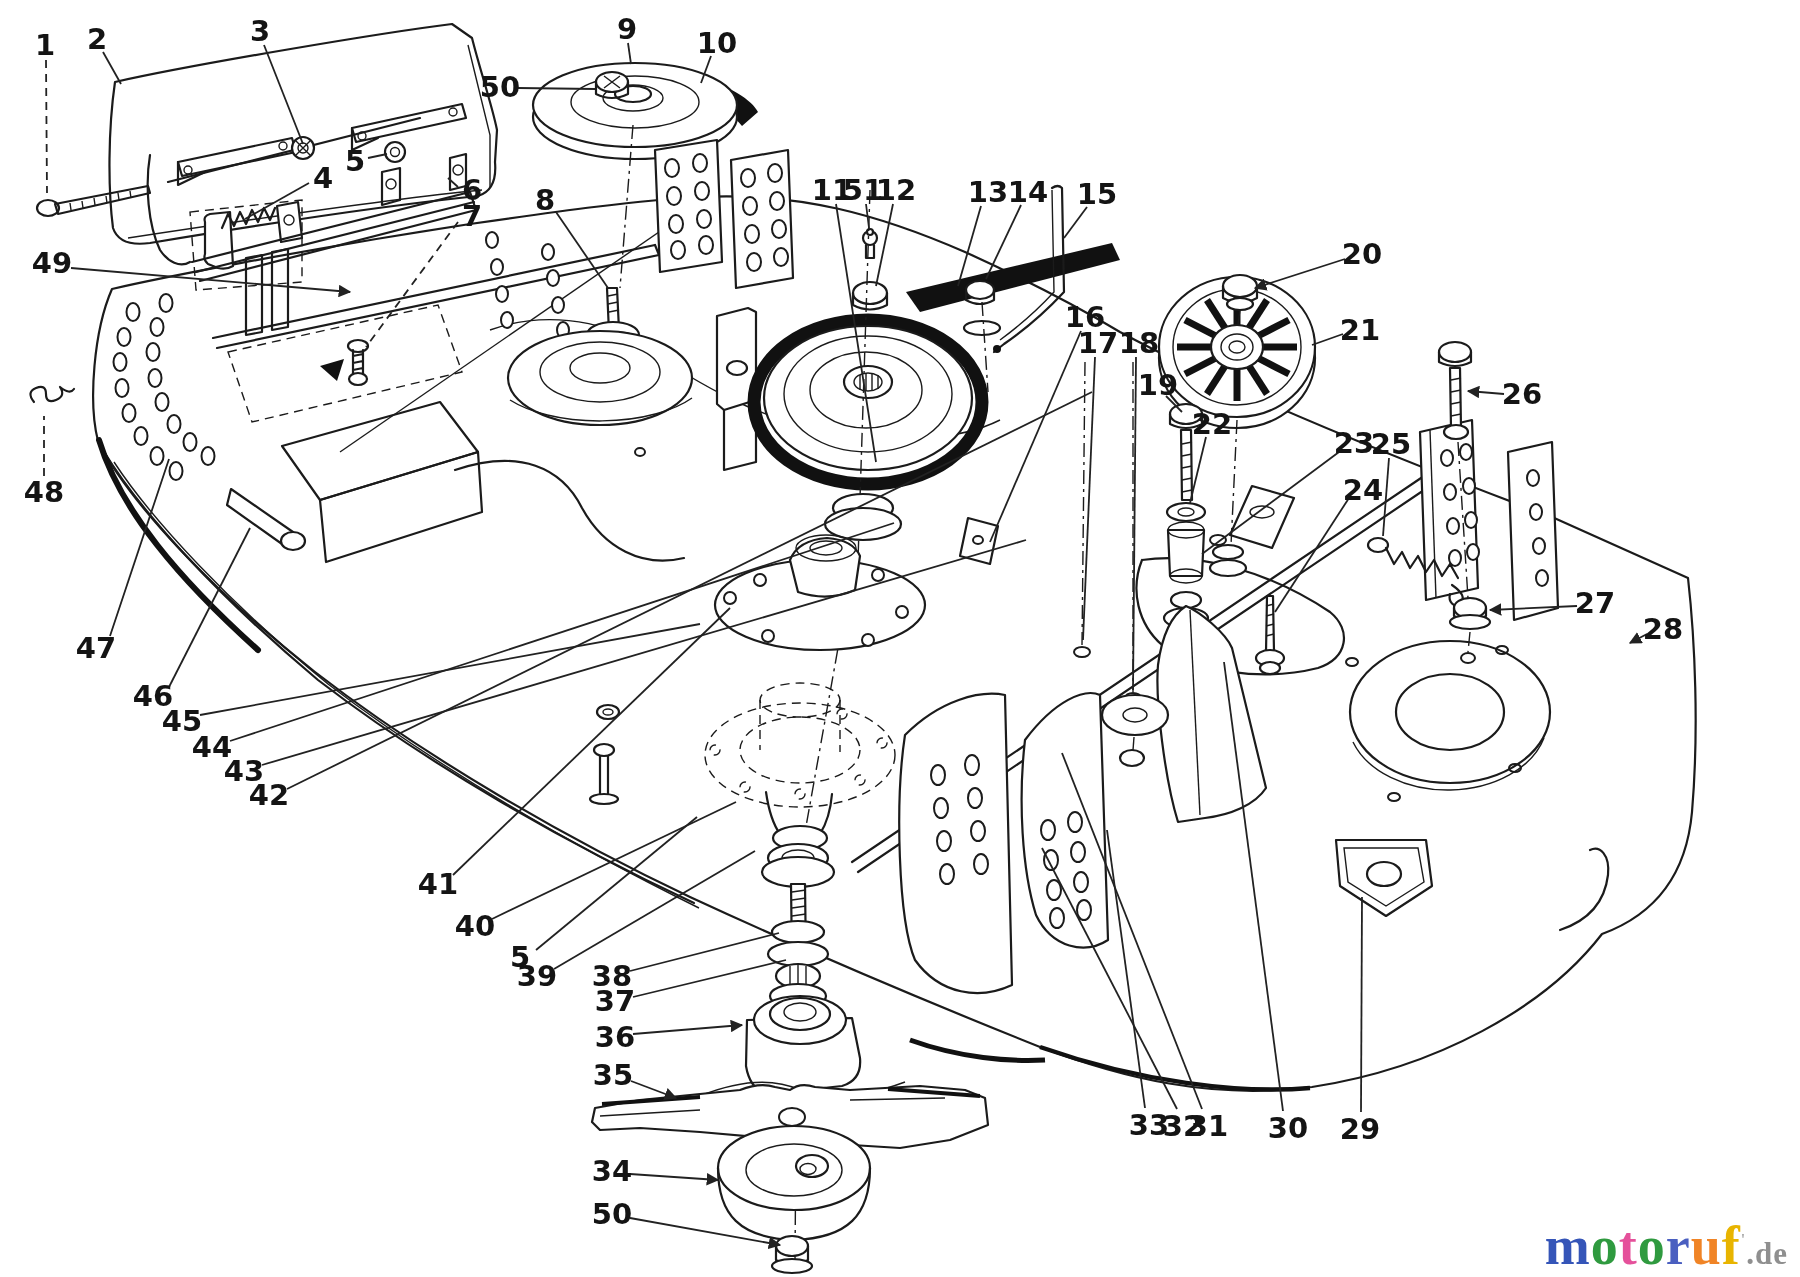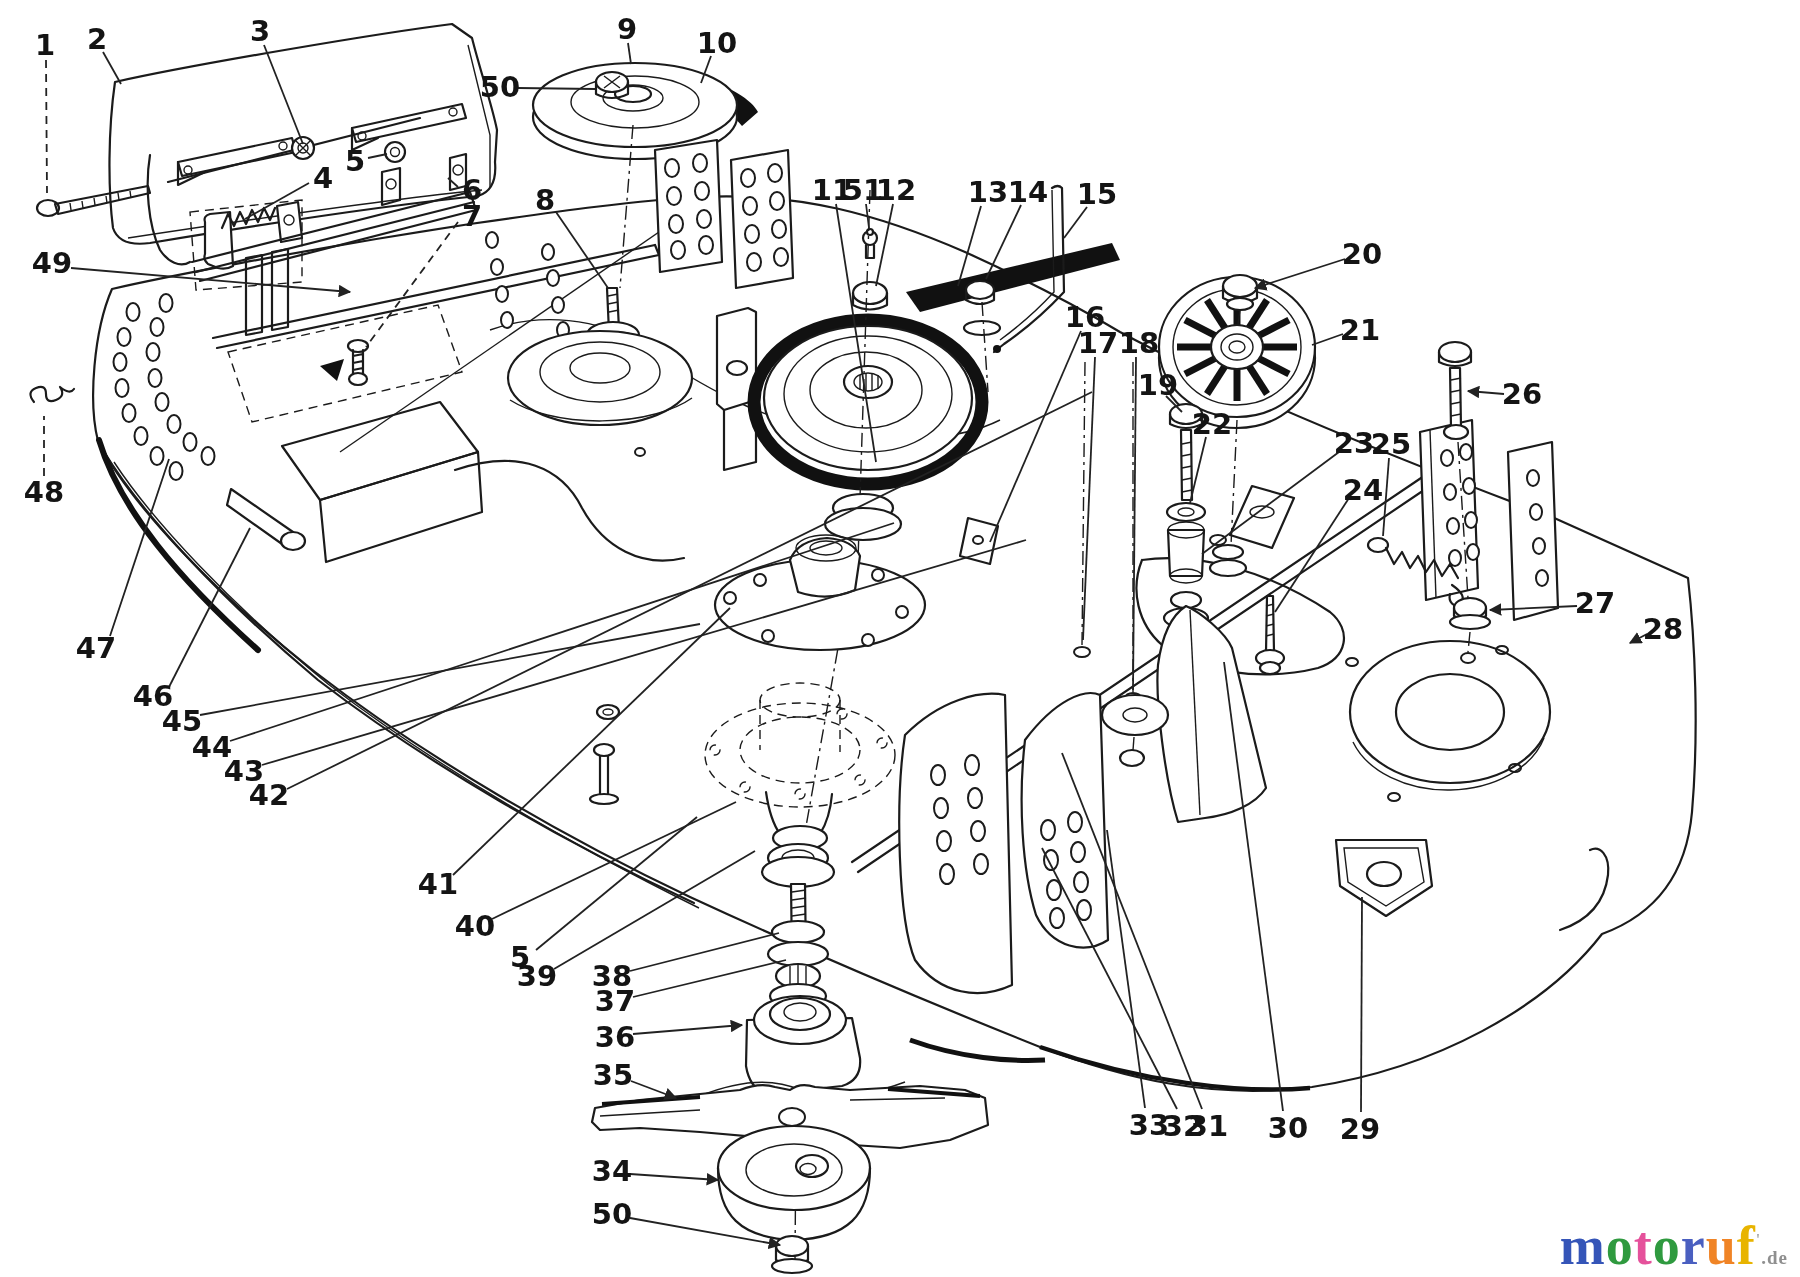--- a/index.html
+++ b/index.html
@@ -14,21 +14,21 @@
   .wht{fill:#fff;stroke:#1b1b1b;stroke-width:2.2;stroke-linejoin:round;}
   .dash{stroke-dasharray:9 6;}
   .dashdot{stroke-dasharray:14 5 3 5;}
   .hole{fill:#fff;stroke:#1b1b1b;stroke-width:2;}
   .leader{stroke:#222;stroke-width:1.8;fill:none;}
   .leader.dashed{stroke-dasharray:8 6;}
   #labels-layer text{font-family:"DejaVu Sans",sans-serif;font-weight:700;font-size:29px;
       fill:#141414;text-anchor:middle;}
   .watermark{position:absolute;right:12px;bottom:4px;font-family:"Liberation Serif",serif;
       font-weight:bold;font-size:54px;letter-spacing:1px;line-height:1;}
-  .watermark .wm-suffix{font-size:19px;color:#8f8f8f;font-weight:bold;}
+  .watermark .wm-suffix{font-size:31px;color:#8f8f8f;font-weight:bold;}
   .watermark .tm{font-size:16px;color:#aaa;vertical-align:super;}
 </style>
 </head>
 <body>
 
 <div class="stage">
 <svg id="diagram" width="1800" height="1277" viewBox="0 0 1800 1277">
   <defs>
     <marker id="arr" viewBox="0 0 10 10" refX="9" refY="5" markerWidth="7" markerHeight="7" orient="auto-start-reverse">
       <path d="M0,0 L10,5 L0,10 Z" fill="#222"></path>

